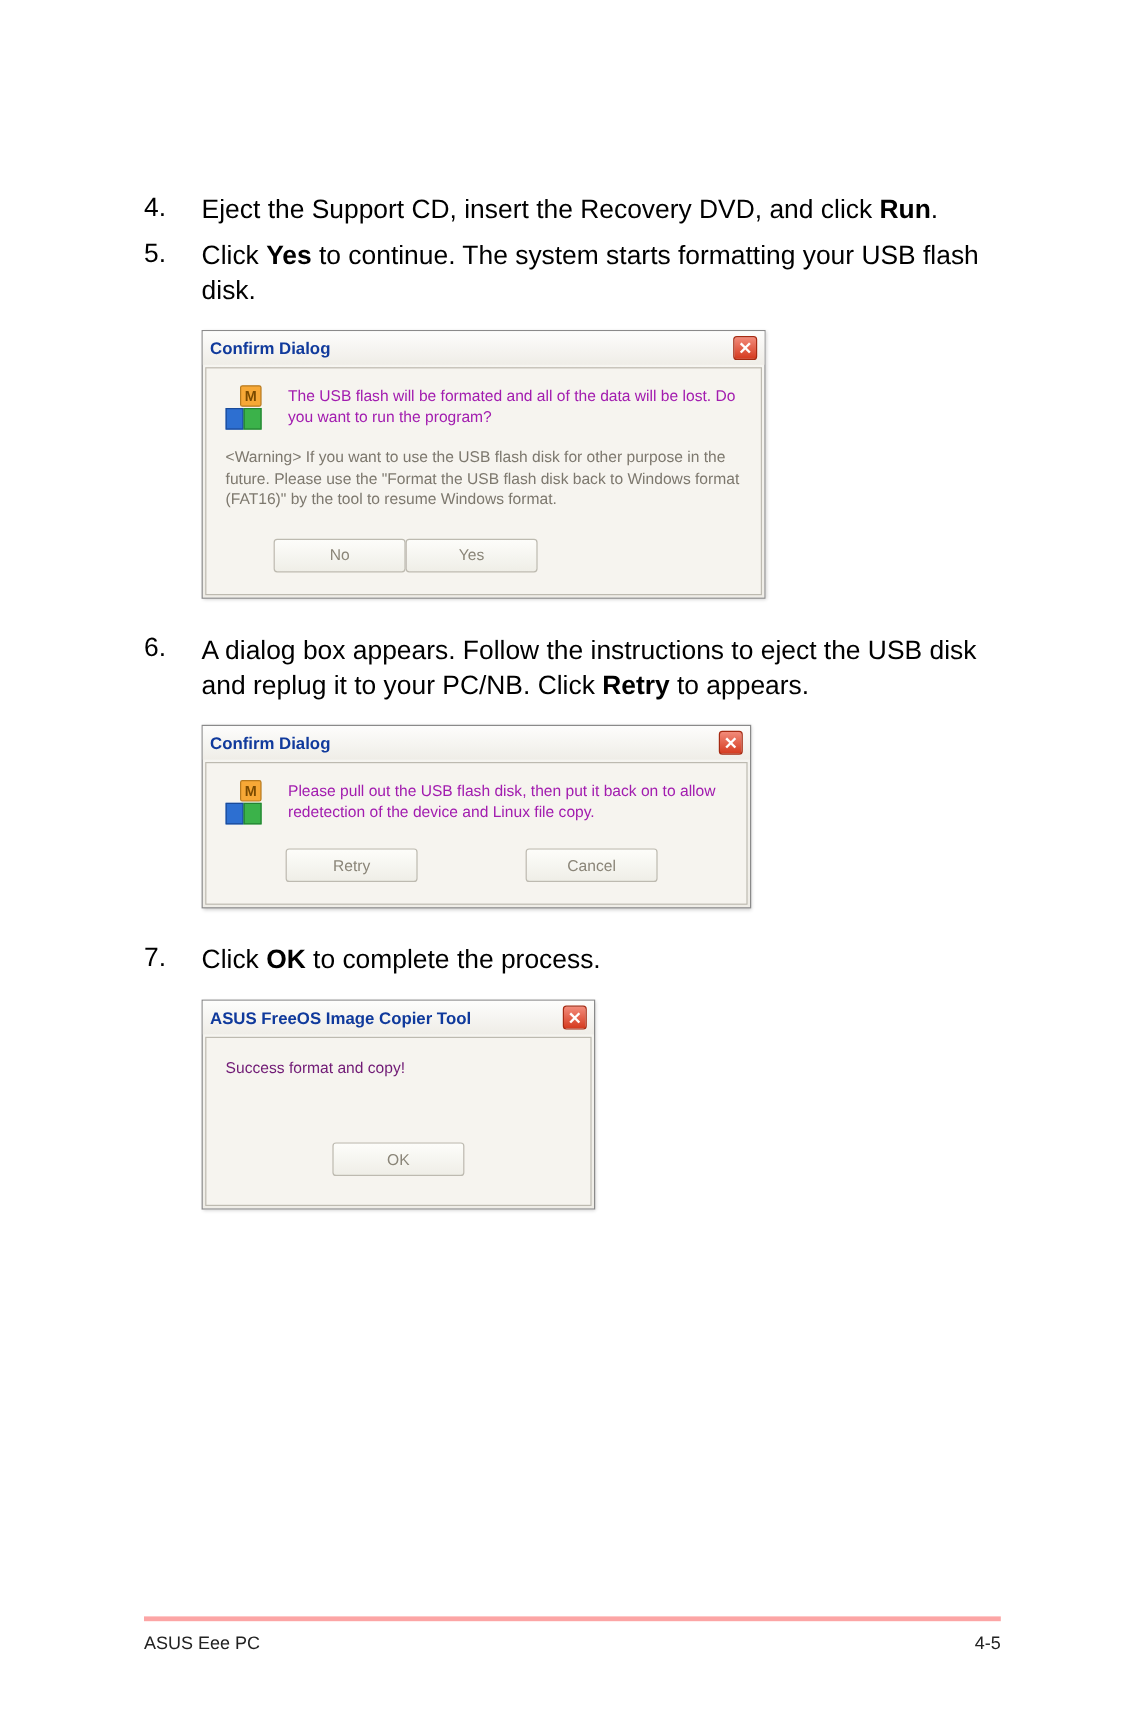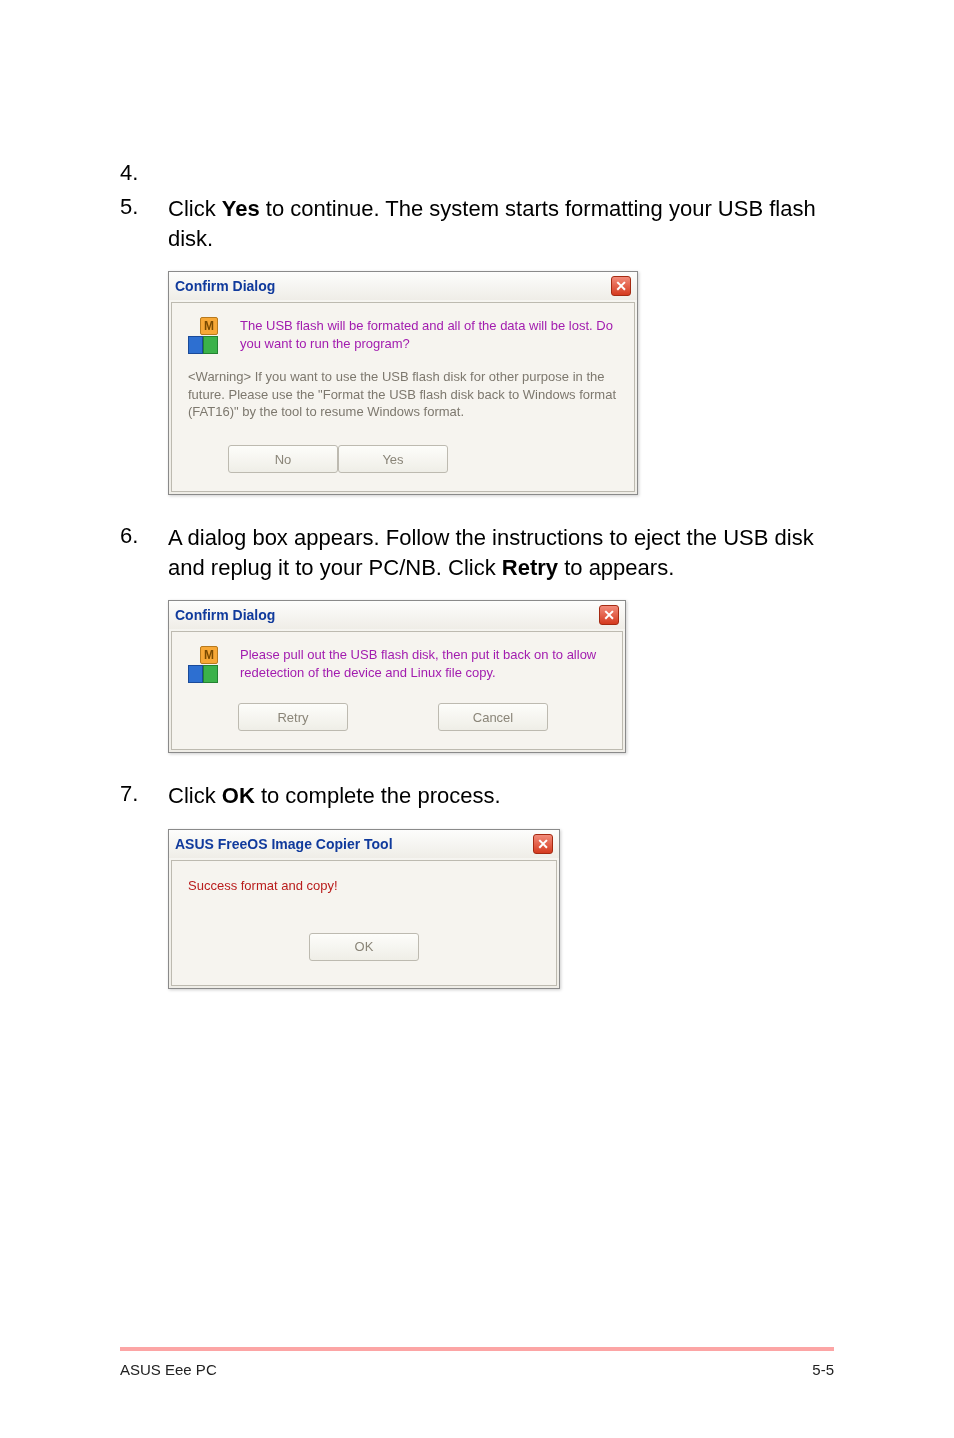--- a/index.html
+++ b/index.html
@@ -117,42 +117,45 @@
       border: 1px solid #bdbab0;
       border-radius: 3px;
       color: #8a8578;
       font-size: 13px;
       display:flex;align-items:center;justify-content:center;
       cursor: pointer;
       filter: blur(0.5px);
     }
     .dialog.d1 { width: 470px; }
     .dialog.d2 { width: 458px; }
-    .dialog.d3 { width: 392px; }
+    .dialog.d3 { width: 328px; }
 
     .dialog.d2 .btn-row { gap: 90px; padding-left: 50px; }
     .dialog.d3 .dialog-body { padding: 16px 16px 14px 16px; }
-    .dialog.d3 .msg-text { color:#b91c1c; margin-bottom: 32px; }
+    .dialog.d3 .msg-text { color:#701a75; margin-bottom: 48px; }
 
     .footer {
       position: absolute;
       left: 120px; right: 120px; bottom: 60px;
       border-top: 4px solid #fca5a5;
       padding-top: 10px;
       display: flex; justify-content: space-between;
       font-size: 15px; color: #222;
     }
   </style>
 </head>
 <body>
 
 <div class="content">
 
   <div class="step">
     <span class="step-num">4.</span>
+    <span class="step-text">
+      <span>Eject the Support CD, insert the Recovery DVD, and click </span><b>Run</b><span>.</span>
+    </span>
   </div>
 
   <div class="step">
     <span class="step-num">5.</span>
     <span class="step-text">
       <span>Click </span><b>Yes</b><span> to continue. The system starts formatting your USB flash disk.</span>
     </span>
   </div>
 
   <div class="dialog-wrap">
@@ -232,14 +235,14 @@
           <div class="winbtn">OK</div>
         </div>
       </div>
     </div>
   </div>
 
 </div>
 
 <div class="footer">
   <span>ASUS Eee PC</span>
-  <span>5-5</span>
+  <span>4-5</span>
 </div>
 
 </body></html>

